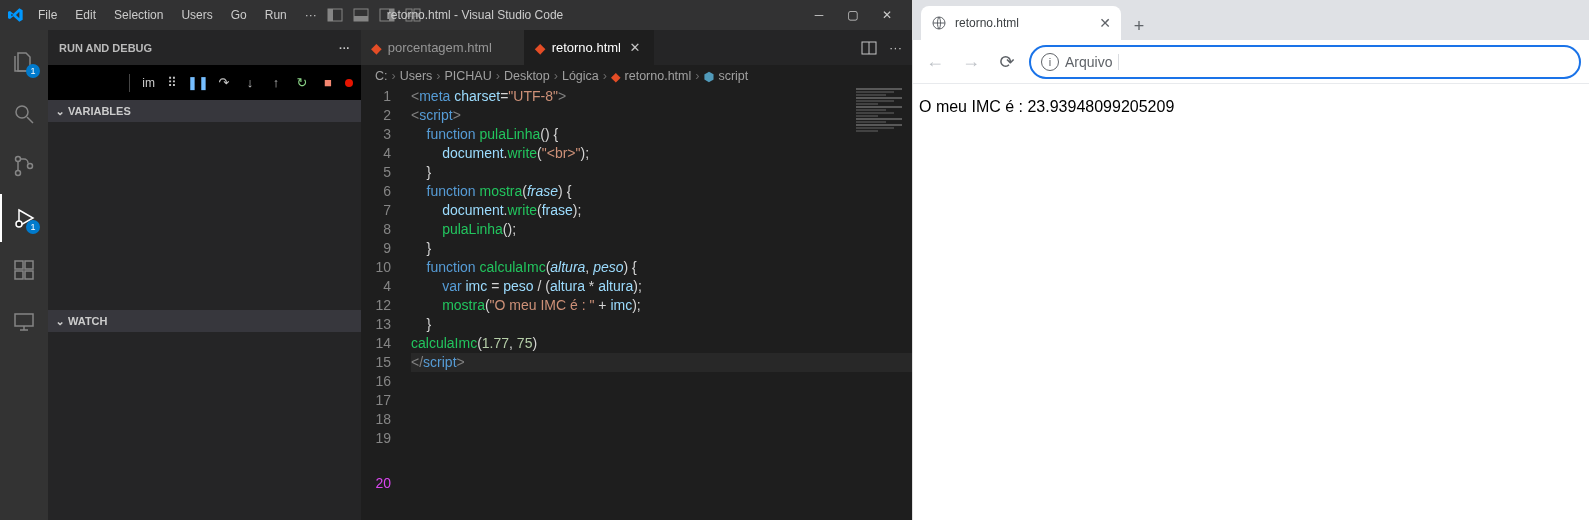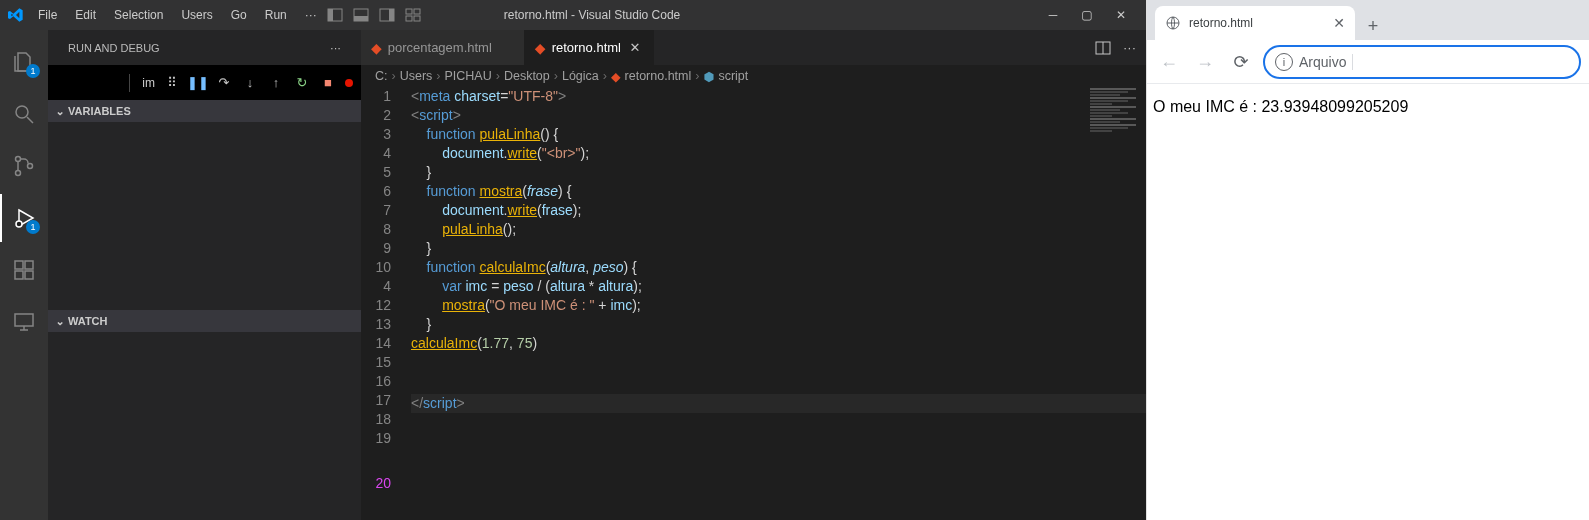--- a/index.html
+++ b/index.html
@@ -1,33 +1,33 @@
 <!DOCTYPE html>
 <html><head>
 <meta charset="utf-8">
 <style>
 * { margin: 0; padding: 0; box-sizing: border-box; font-family: "Segoe UI", sans-serif; }
 body { display: flex; width: 1589px; height: 520px; overflow: hidden; }
-.vscode { width: 1146px; height: 520px; background: #1e1e1e; color: #cccccc; display: flex; flex-direction: column; font-size: 13px; }
+.vscode { width: 912px; height: 520px; background: #1e1e1e; color: #cccccc; display: flex; flex-direction: column; font-size: 13px; }
 .titlebar { height: 30px; background: #323233; display: flex; align-items: center; padding: 0 8px; position: relative; }
 .vs-logo { width: 16px; height: 16px; margin-right: 6px; color:#0098ff; display:flex; align-items:center; justify-content:center;}
 .menu { display: flex; gap: 2px; }
 .menu span { padding: 4px 8px; font-size: 12px; color: #cccccc; cursor: pointer; }
 .win-title { position: absolute; left: 50%; transform: translateX(-50%); font-size: 12px; color: #cccccc; margin-left: 19px; }
 .window-controls { margin-left: auto; display: flex; gap: 0; }
 .wc { width: 34px; height: 30px; display: flex; align-items: center; justify-content: center; color: #cccccc; cursor:pointer; font-size:12px;}
 .layout-icons { display:flex; gap:6px; margin-right:8px; align-items:center;}
 .layout-icons .li { width:20px; height:20px; display:flex; align-items:center; justify-content:center; color:#858585; cursor:pointer;}
 .main { display: flex; flex: 1; min-height:0;}
 .activity-bar { width: 48px; background: #333333; display: flex; flex-direction: column; align-items: center; padding-top: 8px; gap: 4px; }
 .ab-icon { width: 48px; height: 48px; display: flex; align-items: center; justify-content: center; color: #858585; cursor: pointer; position: relative; }
 .ab-icon.active { color: #ffffff; border-left: 2px solid #ffffff; }
 .ab-badge { position:absolute; bottom:8px; right:8px; background:#007acc; color:#fff; border-radius:8px; font-size:9px; padding:0 4px; min-width:14px; height:14px; line-height:14px; text-align:center;}
 .sidebar { width: 313px; background: #252526; display: flex; flex-direction: column; }
-.sb-title { height: 35px; display: flex; align-items: center; justify-content: space-between; padding: 0 20px; font-size: 11px; color: #bbbbbb; }
+.sb-title { height: 35px; display: flex; align-items: center; justify-content: space-between; padding: 0 11px; font-size: 11px; color: #bbbbbb; font-weight: bold; }
 .sb-actions { display:flex; gap:10px; color:#cccccc;}
 .sb-actions span{cursor:pointer;}
 .sb-section { height: 22px; display: flex; align-items: center; padding: 0 4px; background: #37373d; font-size: 11px; font-weight: 700; color: #cccccc; cursor:pointer; }
 .sb-section .chev { width:16px; text-align:center;}
 .editor-area { flex: 1; display: flex; flex-direction: column; background: #1e1e1e; min-width:0;}
 .dbg-group{display:flex; align-items:center; gap:8px;}
 .dbg-btn { color:#c5c5c5; cursor:pointer; width:18px; display:inline-flex; justify-content:center;}
 .dbg-btn.green{color:#89d185;}
 .dbg-breakpt{width:8px;height:8px;border-radius:50%;background:#e51400;}
 .dbg-sep{width:1px;height:18px;background:#454545;margin:0 4px;}
@@ -51,26 +51,26 @@
 .mm-line{height:2px; margin:1px 4px; background:#606060;}
 .mm-line.a{width:46px;background:#888;}
 .mm-line.b{width:38px;}
 .mm-line.c{width:30px;}
 .mm-line.d{width:22px;}
 .tk-tag{color:#808080;}
 .tk-name{color:#569cd6;}
 .tk-attr{color:#9cdcfe;}
 .tk-str{color:#ce9178;}
 .tk-kw{color:#569cd6;}
-.tk-fn{color:#eab308;text-decoration:underline;}
+.tk-fn{color:#22c55e;}
 .tk-param{color:#9cdcfe;font-style:italic;}
 .tk-var{color:#9cdcfe;}
 .tk-punc{color:#d4d4d4;}
 .tk-num{color:#b5cea8;}
-.line-hl{background:#282828;margin-top:41px;}
+.line-hl{background:#282828;}
 
 .browser { flex: 1; height: 520px; background: #ffffff; display: flex; flex-direction: column; border-left: 1px solid #e0e0e0; }
 .br-tabs { height: 40px; background: #dfe1e5; display: flex; align-items: flex-end; padding-left: 8px; }
 .br-tab { height: 34px; background: #ffffff; border-radius: 8px 8px 0 0; display: flex; align-items: center; padding: 0 10px; gap: 8px; font-size: 12px; color: #3c4043; min-width: 200px; justify-content: space-between;}
 .br-tab-left{display:flex; align-items:center; gap:8px;}
 .br-tab-fav { width:16px;height:16px; color:#5f6368;}
 .br-tab-close { color:#5f6368; cursor:pointer; font-size:14px;}
 .br-newtab { width: 28px; height: 28px; display: flex; align-items: center; justify-content: center; color: #5f6368; cursor:pointer; margin-left: 4px; font-size:18px;}
 .br-toolbar { height: 44px; background: #ffffff; display: flex; align-items: center; padding: 0 8px; gap: 8px; border-bottom: 1px solid #e8eaed;}
 .br-nav { width: 28px; height: 28px; display: flex; align-items: center; justify-content: center; color: #5f6368; cursor:pointer; border-radius:50%; font-size:18px;}

